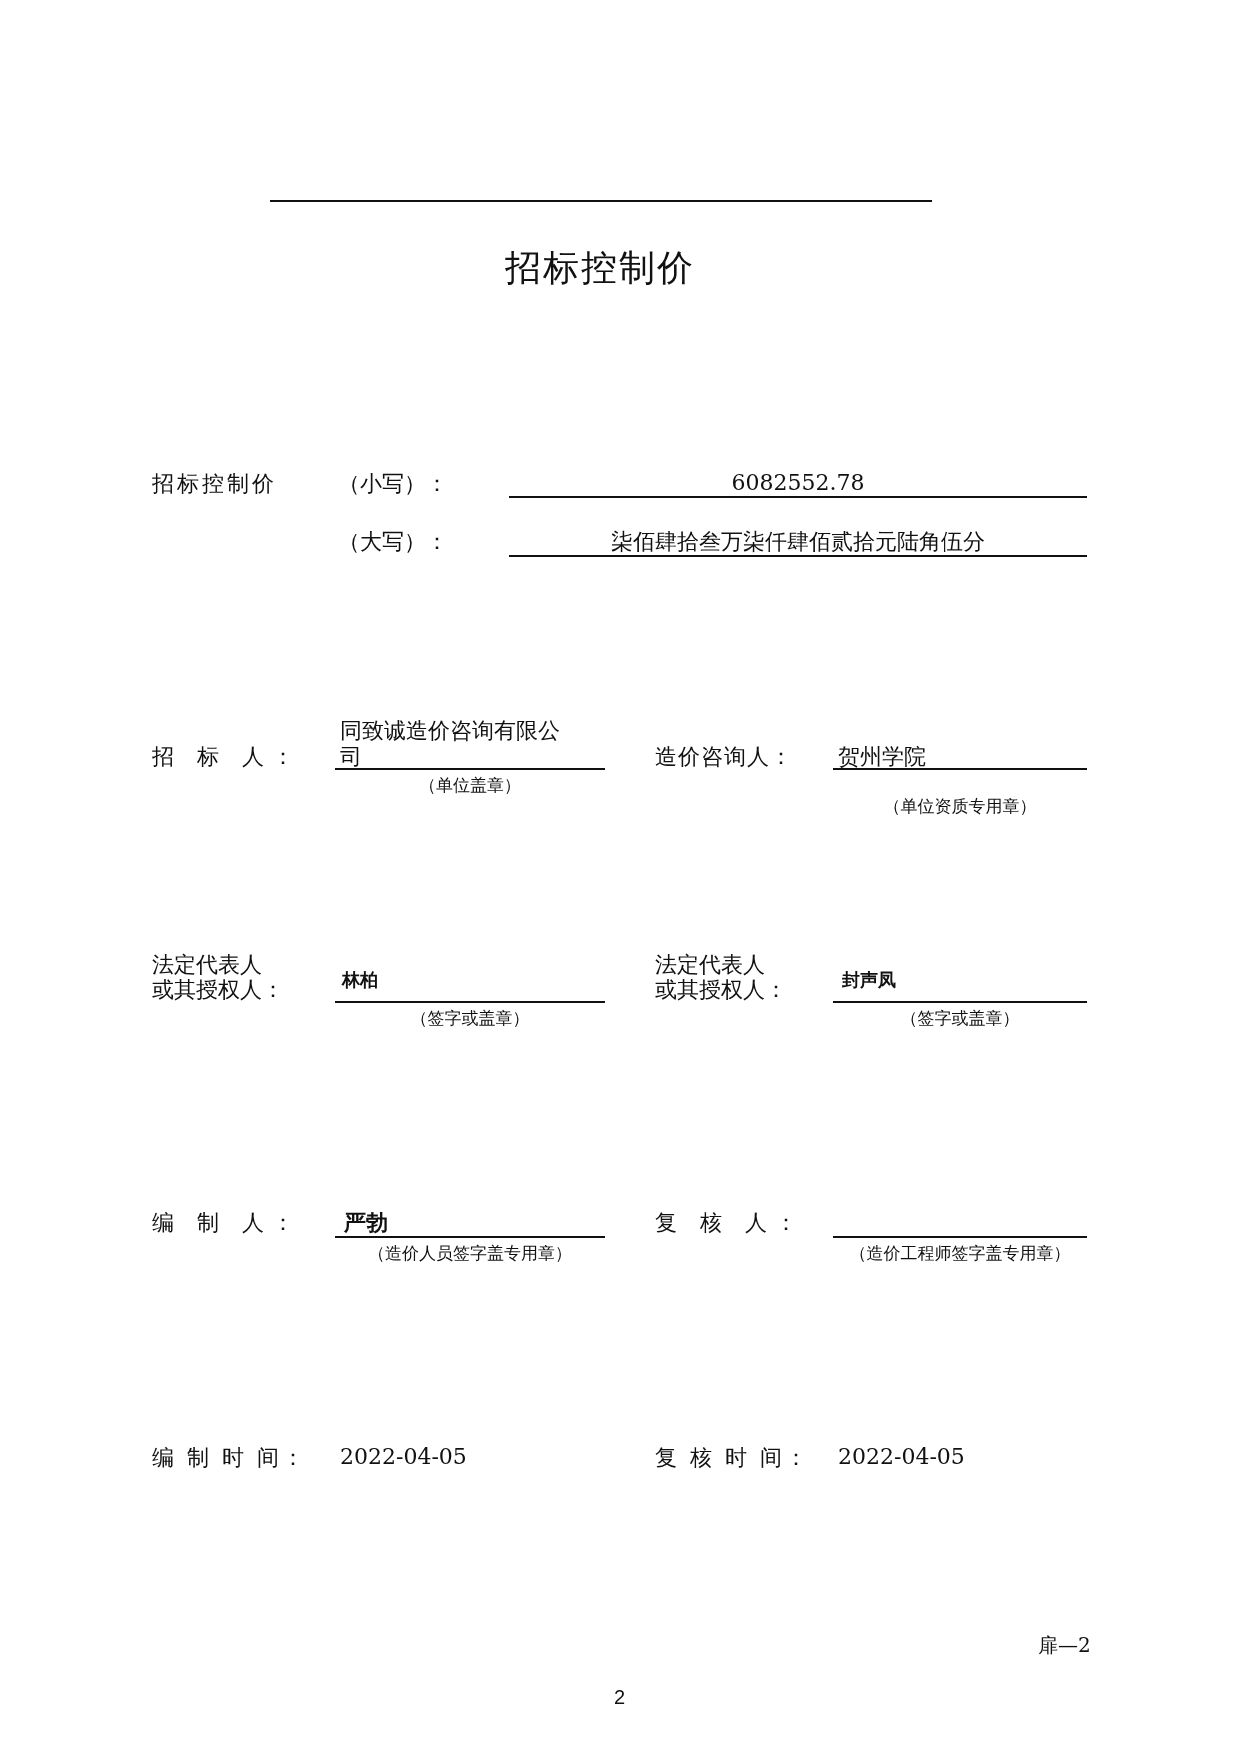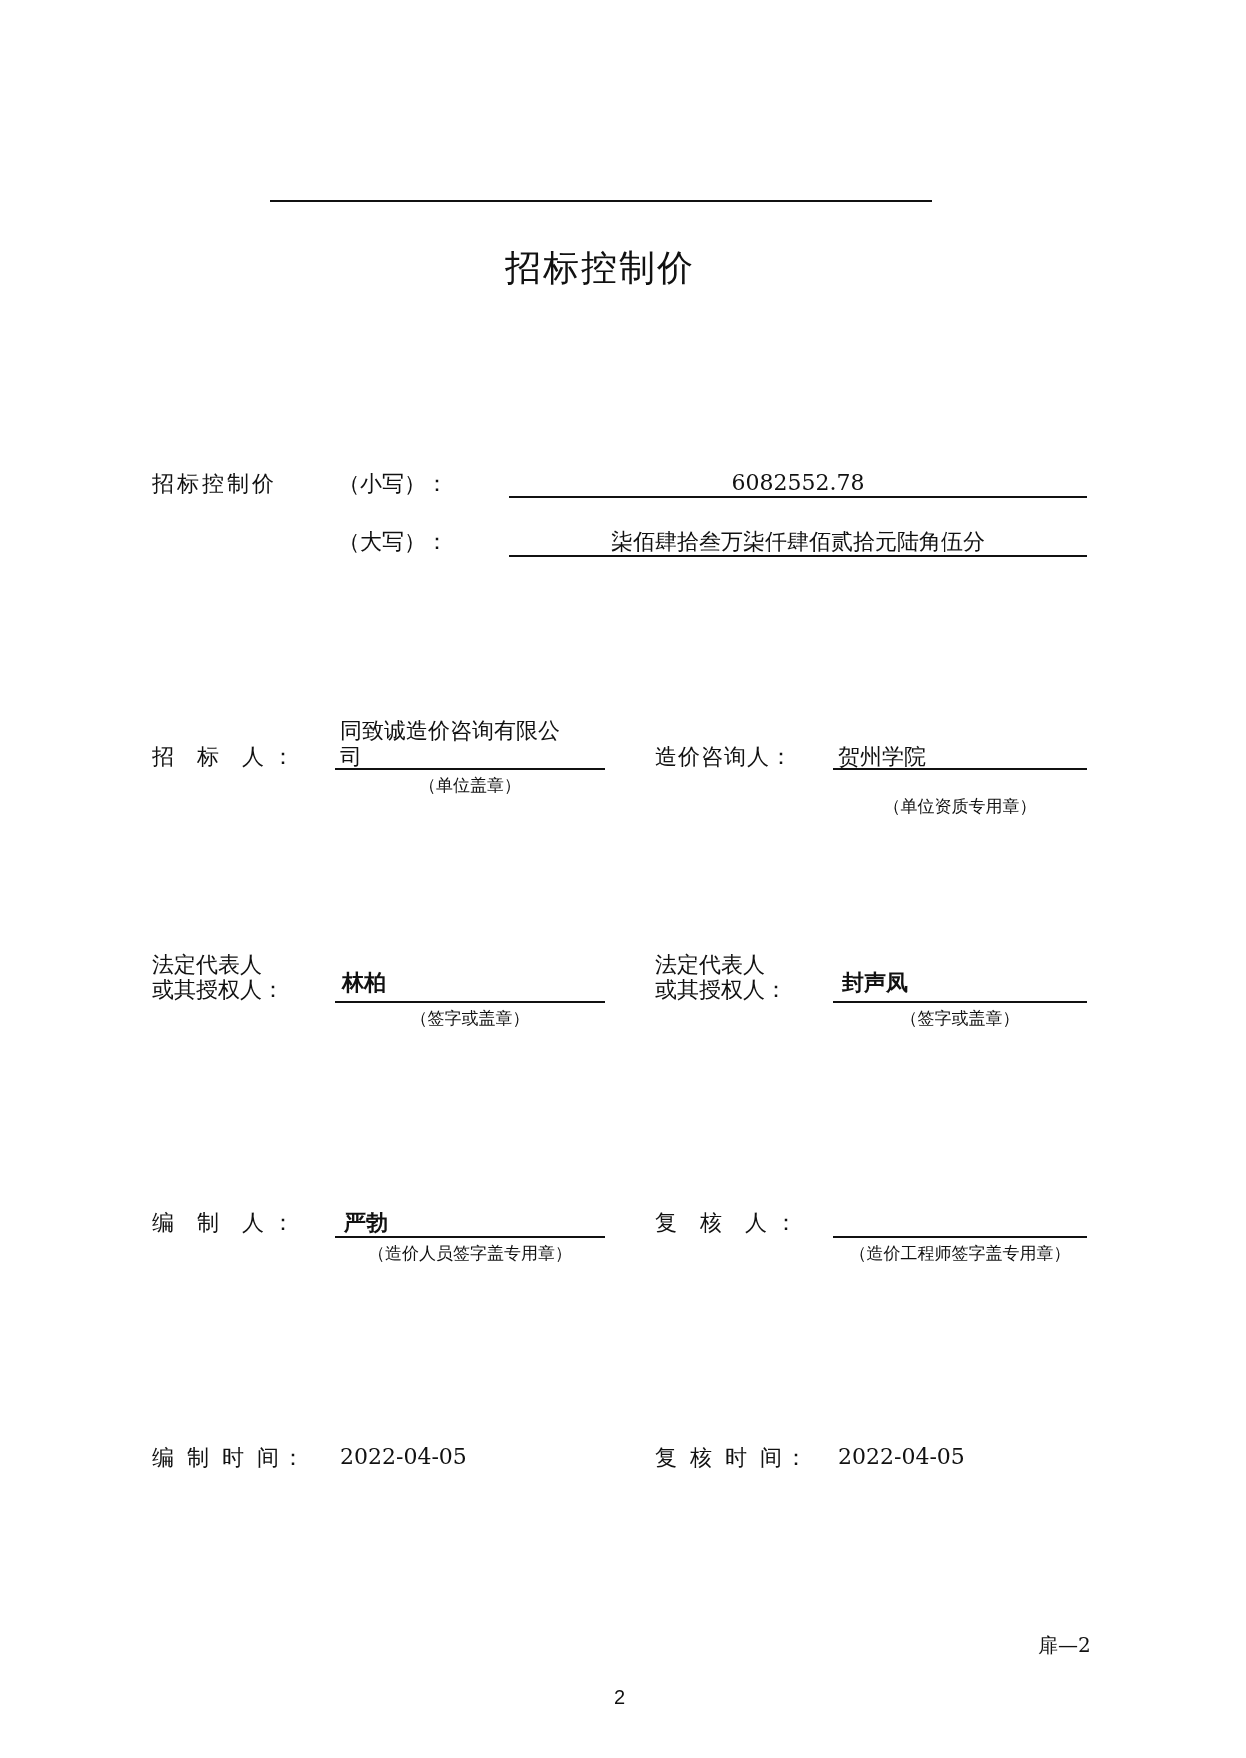--- a/index.html
+++ b/index.html
@@ -4,21 +4,21 @@
 <style>
   html, body { margin: 0; padding: 0; background: #ffffff; }
   body { width: 1246px; height: 1758px; position: relative; overflow: hidden;
          font-family: "DejaVu Sans", sans-serif; color: #111; }
   .abs { position: absolute; white-space: nowrap; }
   .hline { position: absolute; height: 2px; background: #111; }
   .title { font-size: 36px; letter-spacing: 2px; }
   .lbl { font-size: 22px; }
   .val { font-family: "DejaVu Serif", serif; font-size: 22px; }
   .hint { font-size: 17px; text-align: center; }
-  .sig { font-size: 22px; font-weight: bold; }
+  .sig { font-size: 18px; font-weight: bold; }
   .center { text-align: center; }
 </style>
 </head>
 <body>
 
 <div class="hline" style="left:270px; top:200px; width:662px;"></div>
 
 <div class="abs title" style="left:505px; top:244px;">招标控制价</div>
 
 <div class="abs lbl" style="left:152px; top:469px; letter-spacing:3px;">招标控制价</div>

